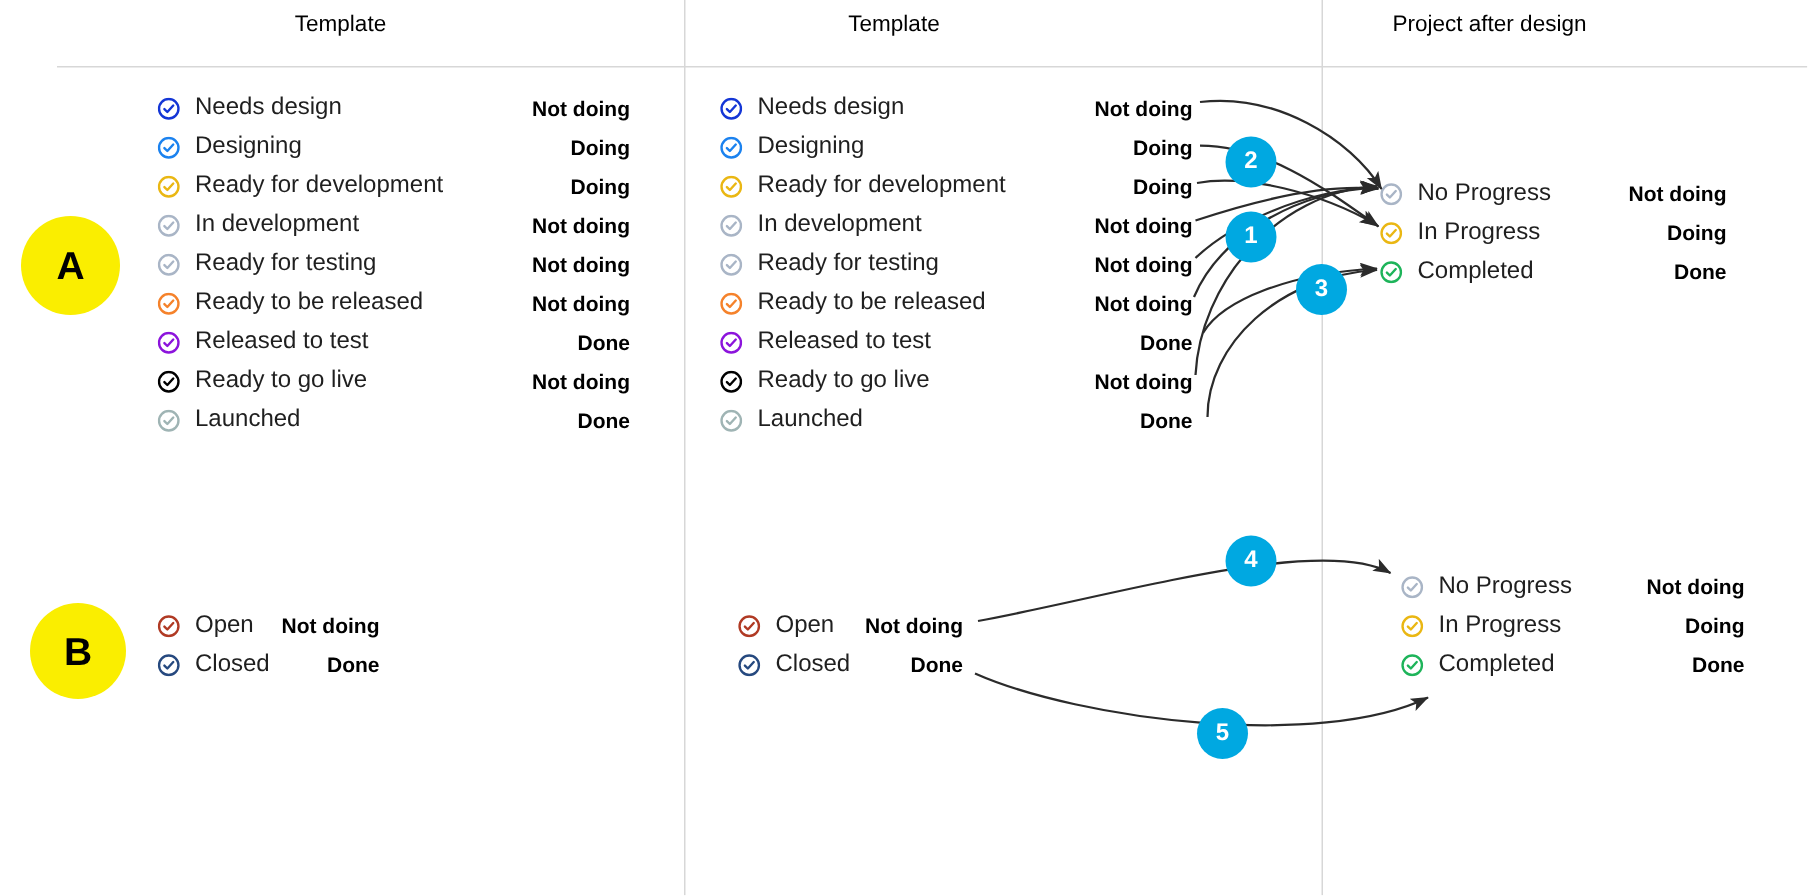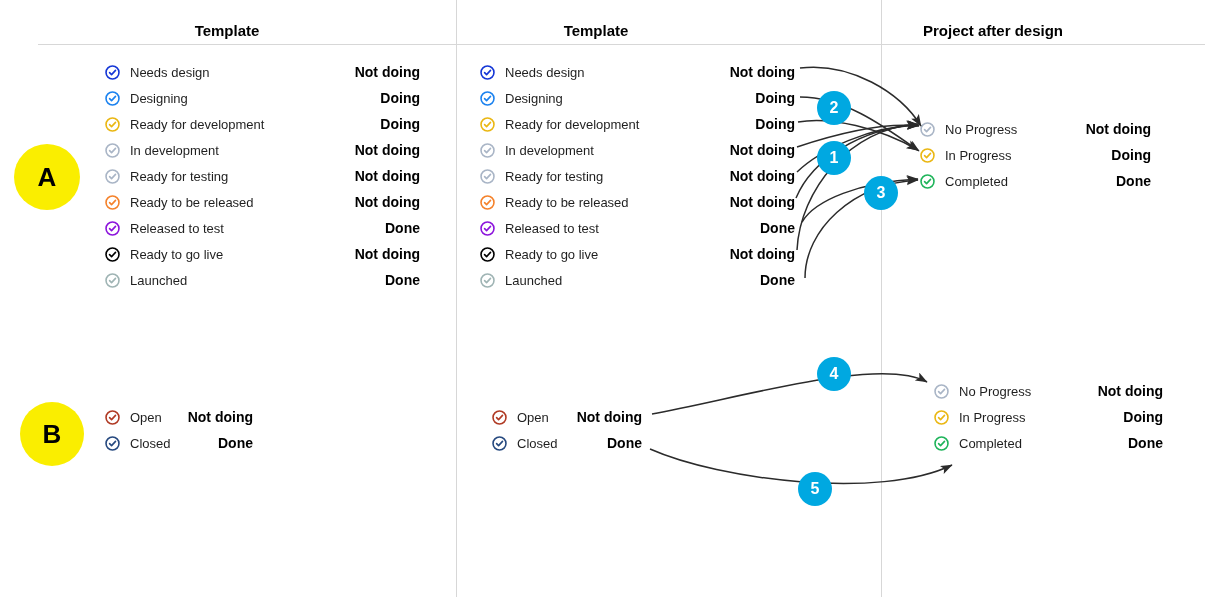--- a/index.html
+++ b/index.html
@@ -32,24 +32,24 @@
     left: 38px;
     top: 44px;
     width: 1167px;
     height: 1px;
     background: #d7d7d7;
   }
 
   
   .col-header {
     position: absolute;
-    top: 30px;
+    top: 16px;
     transform: translate(-50%, -50%);
     font-size: 15px;
-    font-weight: bold;
+    font-weight: normal;
     color: #000000;
     white-space: nowrap;
   }
 
   
   .marker {
     position: absolute;
     border-radius: 50%;
     background: #faee00;
     display: flex;
@@ -71,21 +71,21 @@
     align-items: center;
     white-space: nowrap;
   }
   .status-icon {
     width: 15px;
     height: 15px;
     flex: 0 0 15px;
     display: block;
   }
   .status-label {
-    font-size: 13px;
+    font-size: 16px;
     color: #1f1f1f;
     margin-left: 10px;
   }
   .status-value {
     position: absolute;
     right: 0;
     font-size: 14px;
     font-weight: bold;
     color: #000000;
   }

